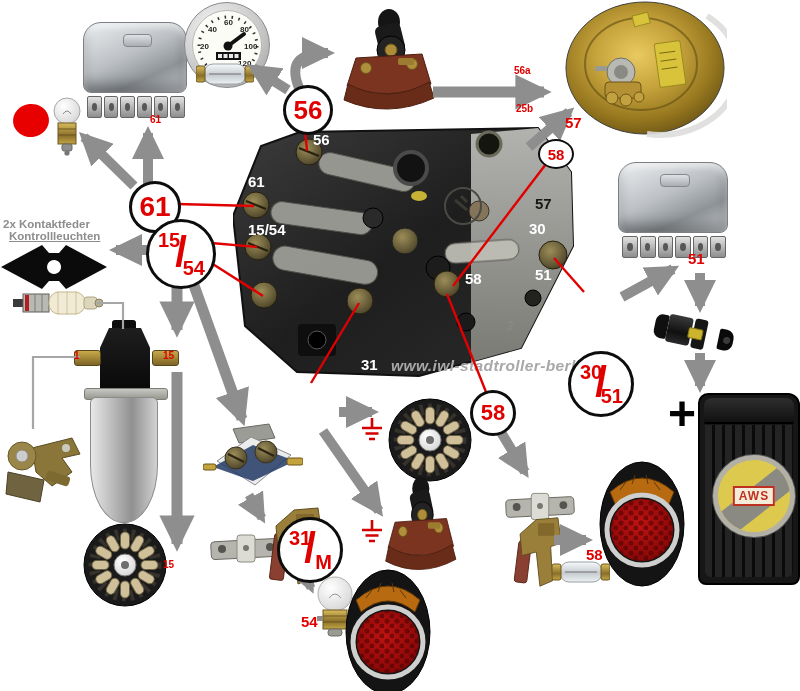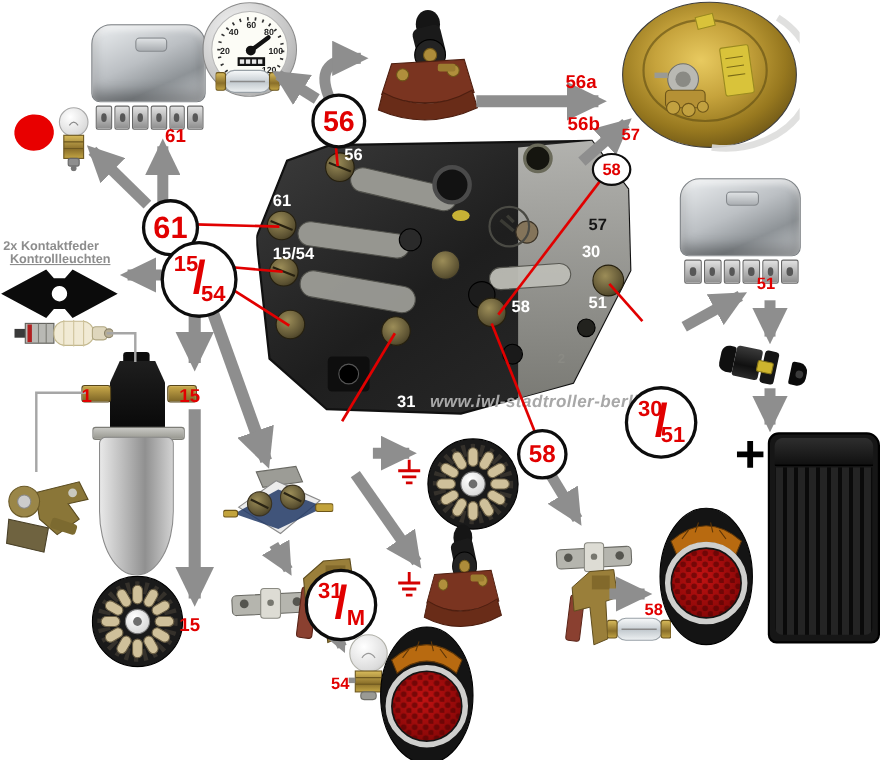--- a/index.html
+++ b/index.html
@@ -1,21 +1,21 @@
 <!DOCTYPE html>
 <html><head>
 <meta charset="utf-8">
 <style>
   html,body{margin:0;padding:0;background:#fff;}
   #stage{position:relative;width:800px;height:691px;background:#fff;overflow:hidden;
          font-family:"Liberation Sans",sans-serif;}
   .abs{position:absolute;}
   svg{display:block;}
   
-  .tag{position:absolute;color:#e10000;font-weight:bold;font-size:17px;line-height:1;z-index:6;}
+  .tag{position:absolute;color:#e10000;font-weight:bold;font-size:10px;line-height:1;z-index:6;}
   
   .circ{position:absolute;border:3px solid #0d0d0d;border-radius:50%;background:#fff;
         color:#e10000;font-weight:bold;z-index:7;display:flex;align-items:center;justify-content:center;}
   .split{position:relative;}
   .split .t{position:absolute;top:7px;left:9px;font-size:20px;}
   .split .s{position:absolute;top:50%;left:50%;transform:translate(-50%,-54%);font-size:42px;font-weight:bold;}
   .split .b{position:absolute;bottom:6px;right:8px;font-size:20px;}
   
   .note{position:absolute;color:#8d8d8d;font-weight:bold;font-size:11.5px;line-height:1.1;z-index:3;}
   .watermark{position:absolute;color:#a8a8a8;font-style:italic;font-weight:bold;font-size:15.5px;
@@ -364,21 +364,21 @@
       <circle cx="18" cy="16" r="14" fill="#b9b9b3" stroke="#6f6f6a"></circle>
       <circle cx="18" cy="16" r="7" fill="#8a8a84"></circle>
       <rect x="-8" y="10" width="12" height="5" fill="#9a9a94"></rect>
       <rect x="2" y="26" width="36" height="16" rx="4" fill="#b59135" stroke="#6d5518"></rect>
       <circle cx="9" cy="42" r="6" fill="#c2a140" stroke="#6d5518"></circle>
       <circle cx="23" cy="44" r="6" fill="#c2a140" stroke="#6d5518"></circle>
       <circle cx="36" cy="41" r="5" fill="#c2a140" stroke="#6d5518"></circle>
     </g>
   </svg>
   <div class="tag" style="left:514px;top:66px;">56a</div>
-  <div class="tag" style="left:516px;top:104px;">56b</div>
+  <div class="tag" style="left:516px;top:104px;">25b</div>
   <div class="tag" style="left:565px;top:115px;font-size:15px;">57</div>
 
   <div class="abs regulator" style="left:618px;top:162px;width:110px;height:96px;">
     <div class="reg-body"></div>
     <div class="reg-lid"></div>
     <div class="reg-terms">
         <i></i>
         <i></i>
         <i></i>
         <i></i>
@@ -395,20 +395,24 @@
         <div class="win"></div>
       </div>
       <div class="c2"></div>
       <div class="c3"></div>
   </div>
 
   <div class="plus" style="left:668px;top:390px;">+</div>
   <div class="abs battery" style="left:698px;top:393px;width:98px;height:188px;">
     <div class="bat-cap"></div>
     <div class="bat-ribs"></div>
+    <div class="badge">
+      <div class="sash"></div>
+      <div class="aws">AWS</div>
+    </div>
   </div>
 
   <svg class="abs" style="left:203px;top:421px;z-index:2;" width="100" height="80" viewBox="0 0 100 80">
     <path d="M30,8 L66,3 L72,17 L36,22 Z" fill="#9c9c96" stroke="#6a6a64"></path>
     <path d="M14,40 L48,16 L88,34 L52,64 Z" fill="#ececec" stroke="#8a8a8a"></path>
     <path d="M10,46 L50,24 L92,40 L50,60 Z" fill="#223a66" opacity=".85"></path>
     <circle cx="33" cy="37" r="11" fill="url(#screwG)" stroke="#3a3220"></circle>
       <line x1="25" y1="33" x2="41" y2="41" stroke="#2a2414" stroke-width="2"></line>
     <circle cx="63" cy="31" r="11" fill="url(#screwG)" stroke="#3a3220"></circle>
       <line x1="55" y1="27" x2="71" y2="35" stroke="#2a2414" stroke-width="2"></line>

